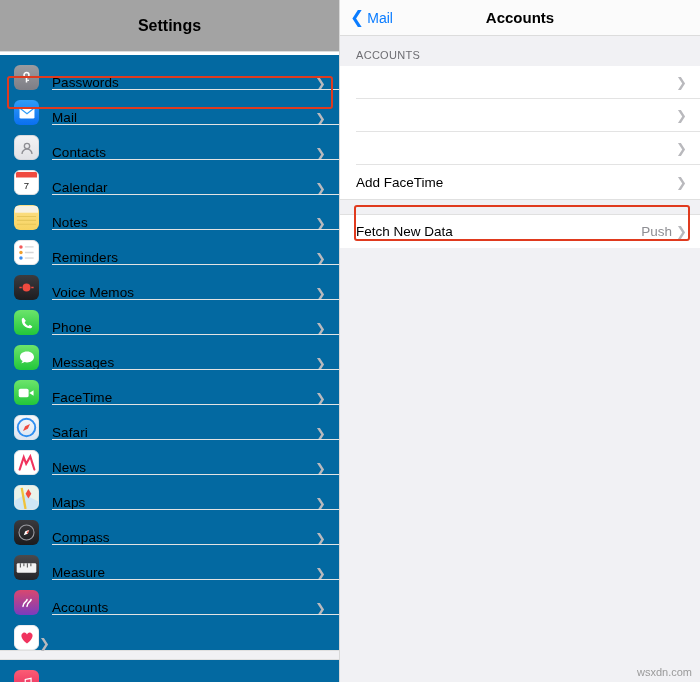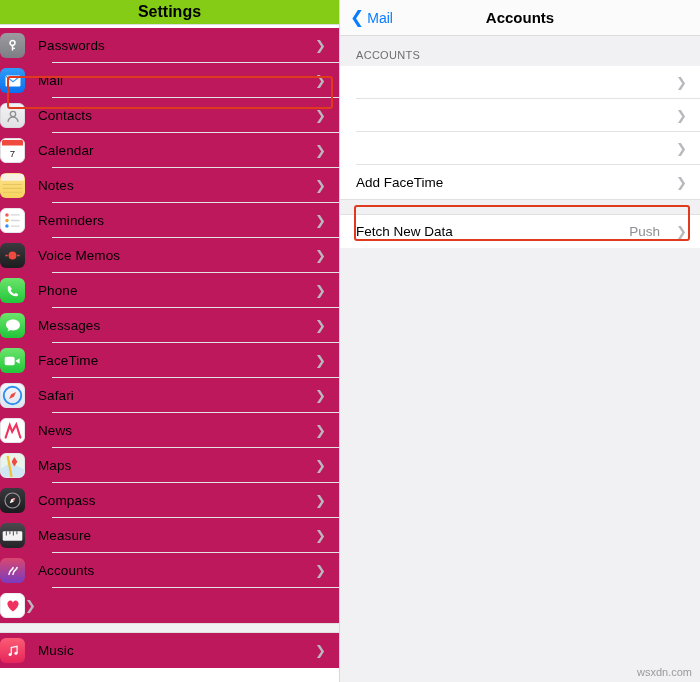--- a/index.html
+++ b/index.html
@@ -19,41 +19,42 @@
   
   .pane-left {
     width: 340px;
     height: 682px;
     background: #ffffff;
     position: relative;
     overflow: hidden;
     border-right: 1px solid #d8d8d8;
   }
   .nav-left {
-    height: 25px;
+    height: 52px;
     display: flex;
     align-items: center;
     justify-content: center;
-    background: #84cc16;
+    background: #a3a3a3;
     border-bottom: 1px solid #dcdcdc;
   }
   .nav-left .title {
     font-size: 16px;
     font-weight: bold;
     color: #000;
   }
   .list {
     background: #ffffff;
   }
   .row {
     display: flex;
-    align-items: center;
+    align-items: flex-end;
     height: 35px;
+    padding-left: 14px;
     position: relative;
-    background: #be185d;
+    background: #0369a1;
   }
   .row .sep {
     position: absolute;
     left: 52px; right: 0; bottom: 0;
     height: 1px;
     background: #e3e3e3;
   }
   .row:last-child .sep { display: none; }
   .icon-box {
     width: 25px; height: 25px;
@@ -161,21 +162,21 @@
     background: #e3e3e3;
   }
   .rrow-label {
     flex: 1;
     font-size: 13.5px;
     color: #000;
   }
   .rrow-value {
     font-size: 13.5px;
     color: #8e8e93;
-    margin-right: 16px;
+    margin-right: 4px;
   }
   .rgap {
     height: 16px;
     background: #f1f1f4;
     border-top: 1px solid #e0e0e0;
     border-bottom: 1px solid #e0e0e0;
   }
   .rfill {
     background: #f1f1f4;
     flex: 1;

